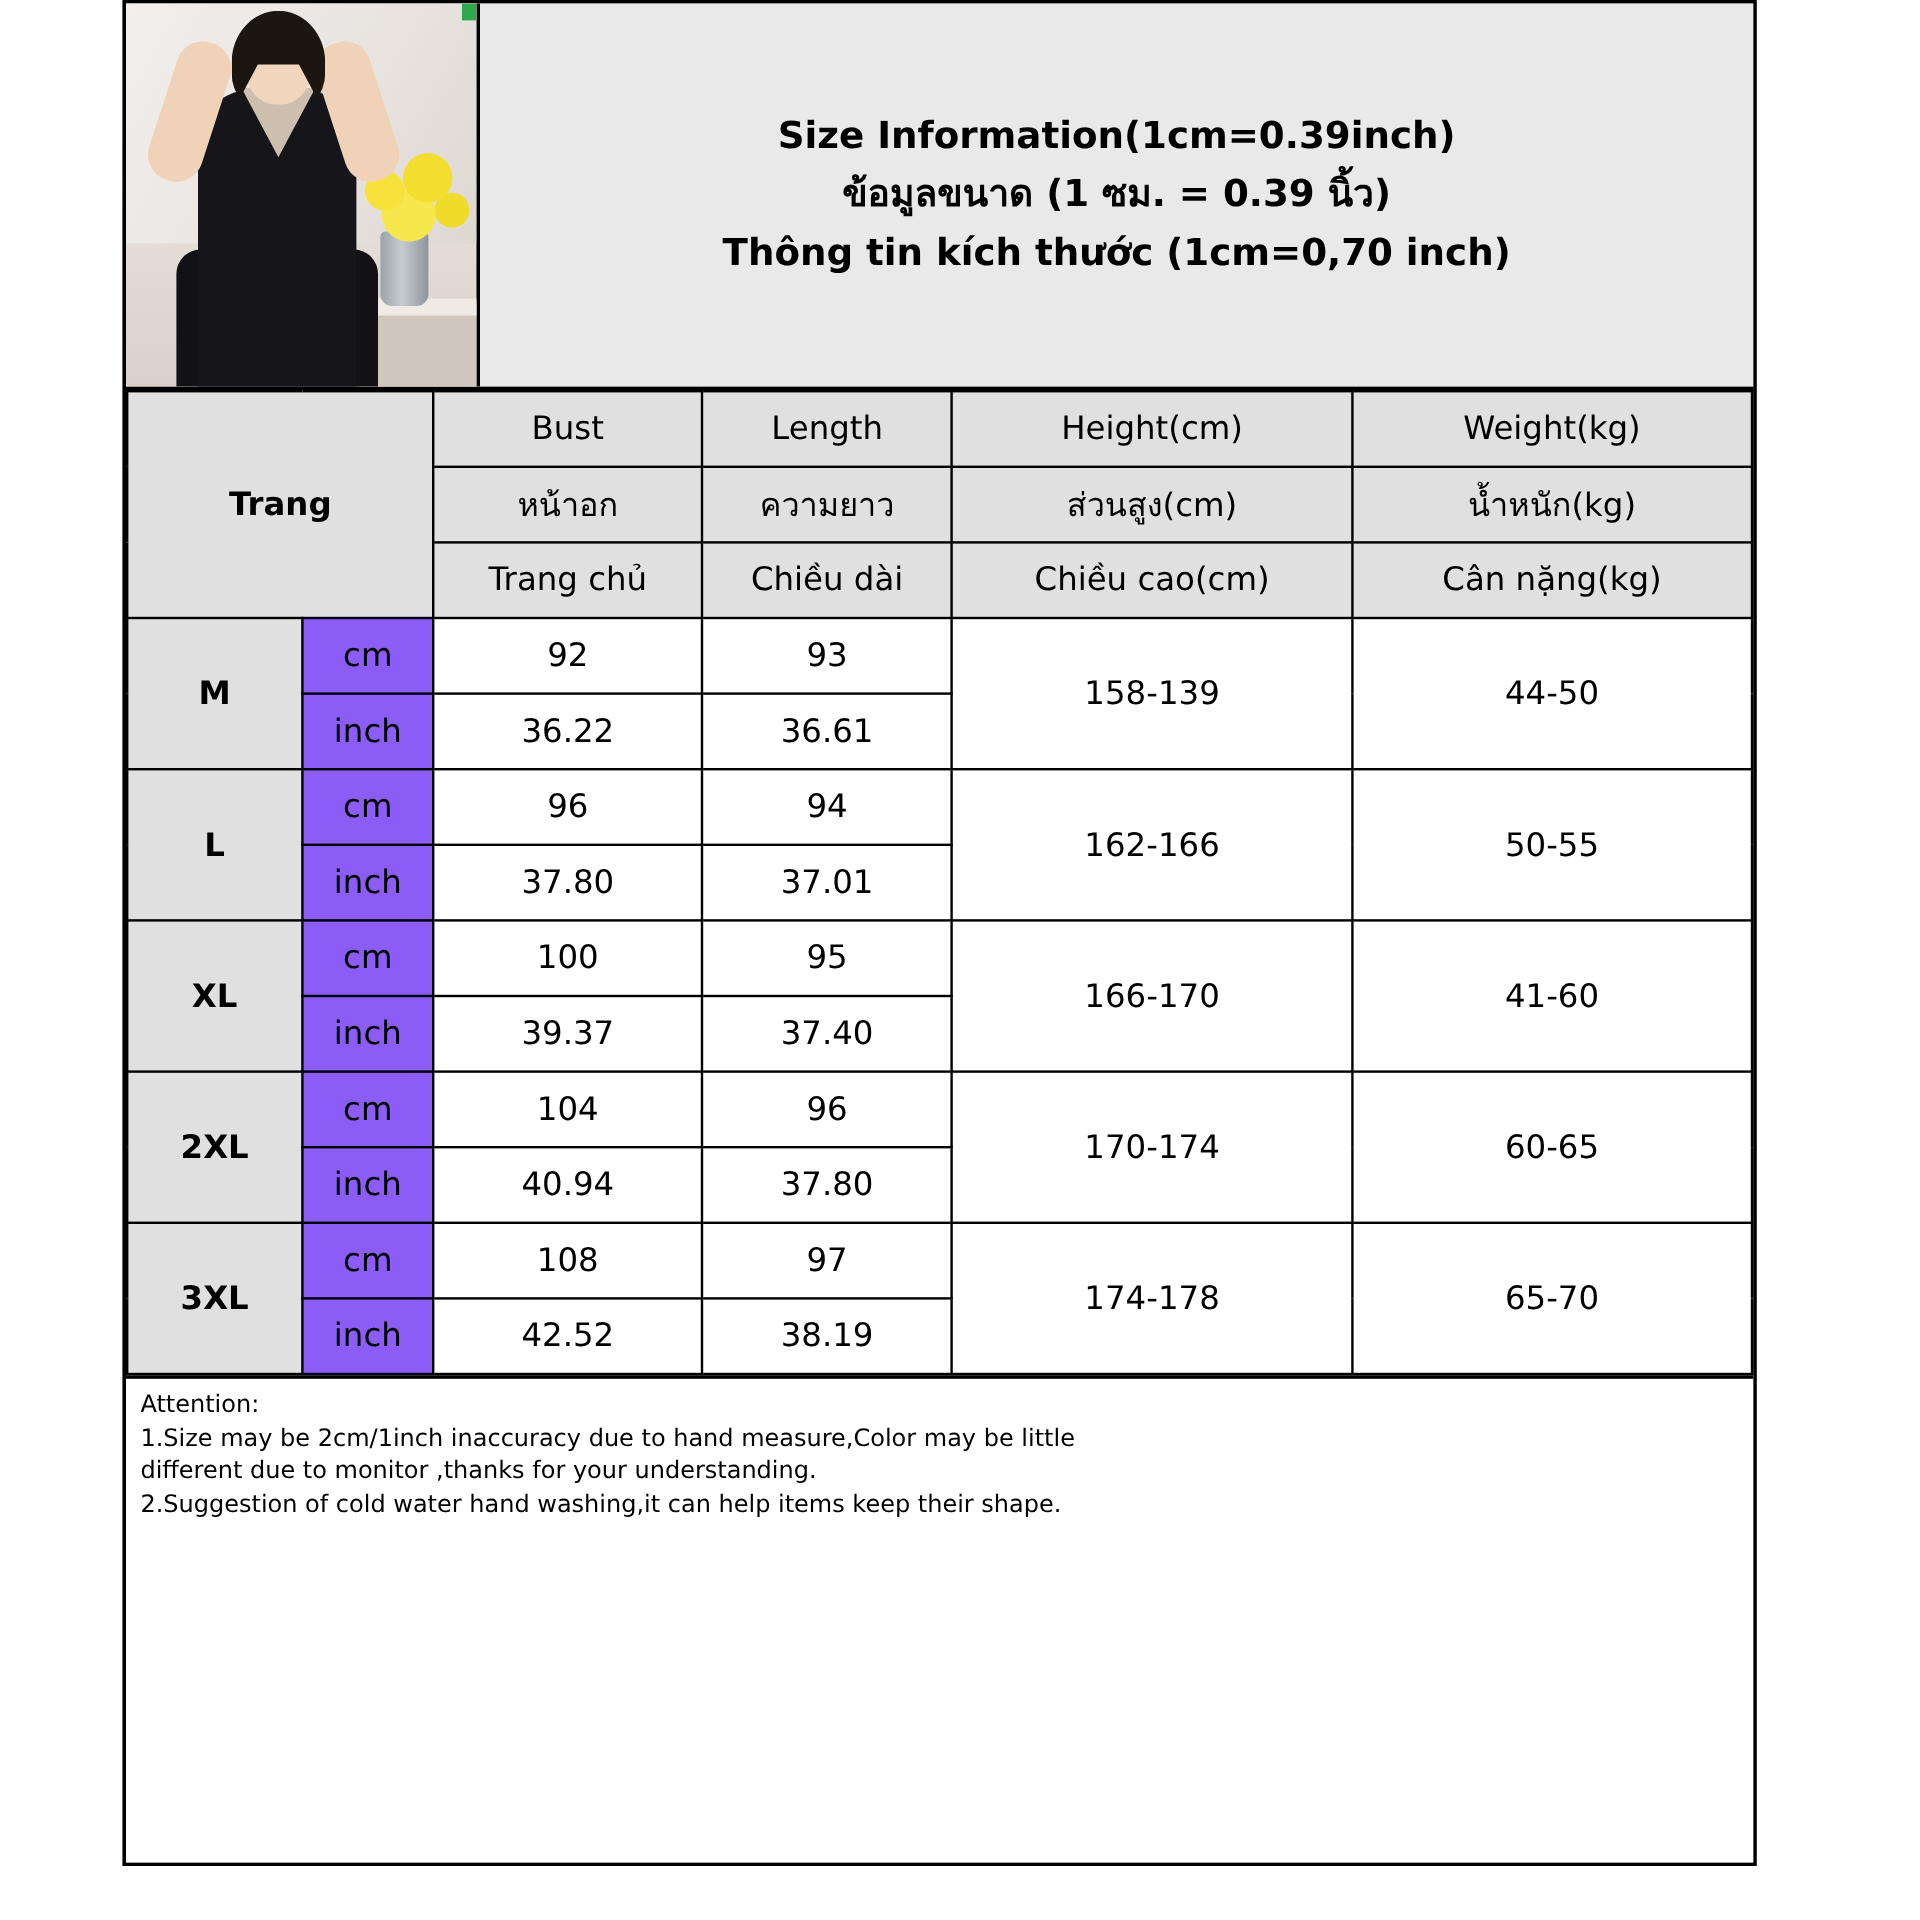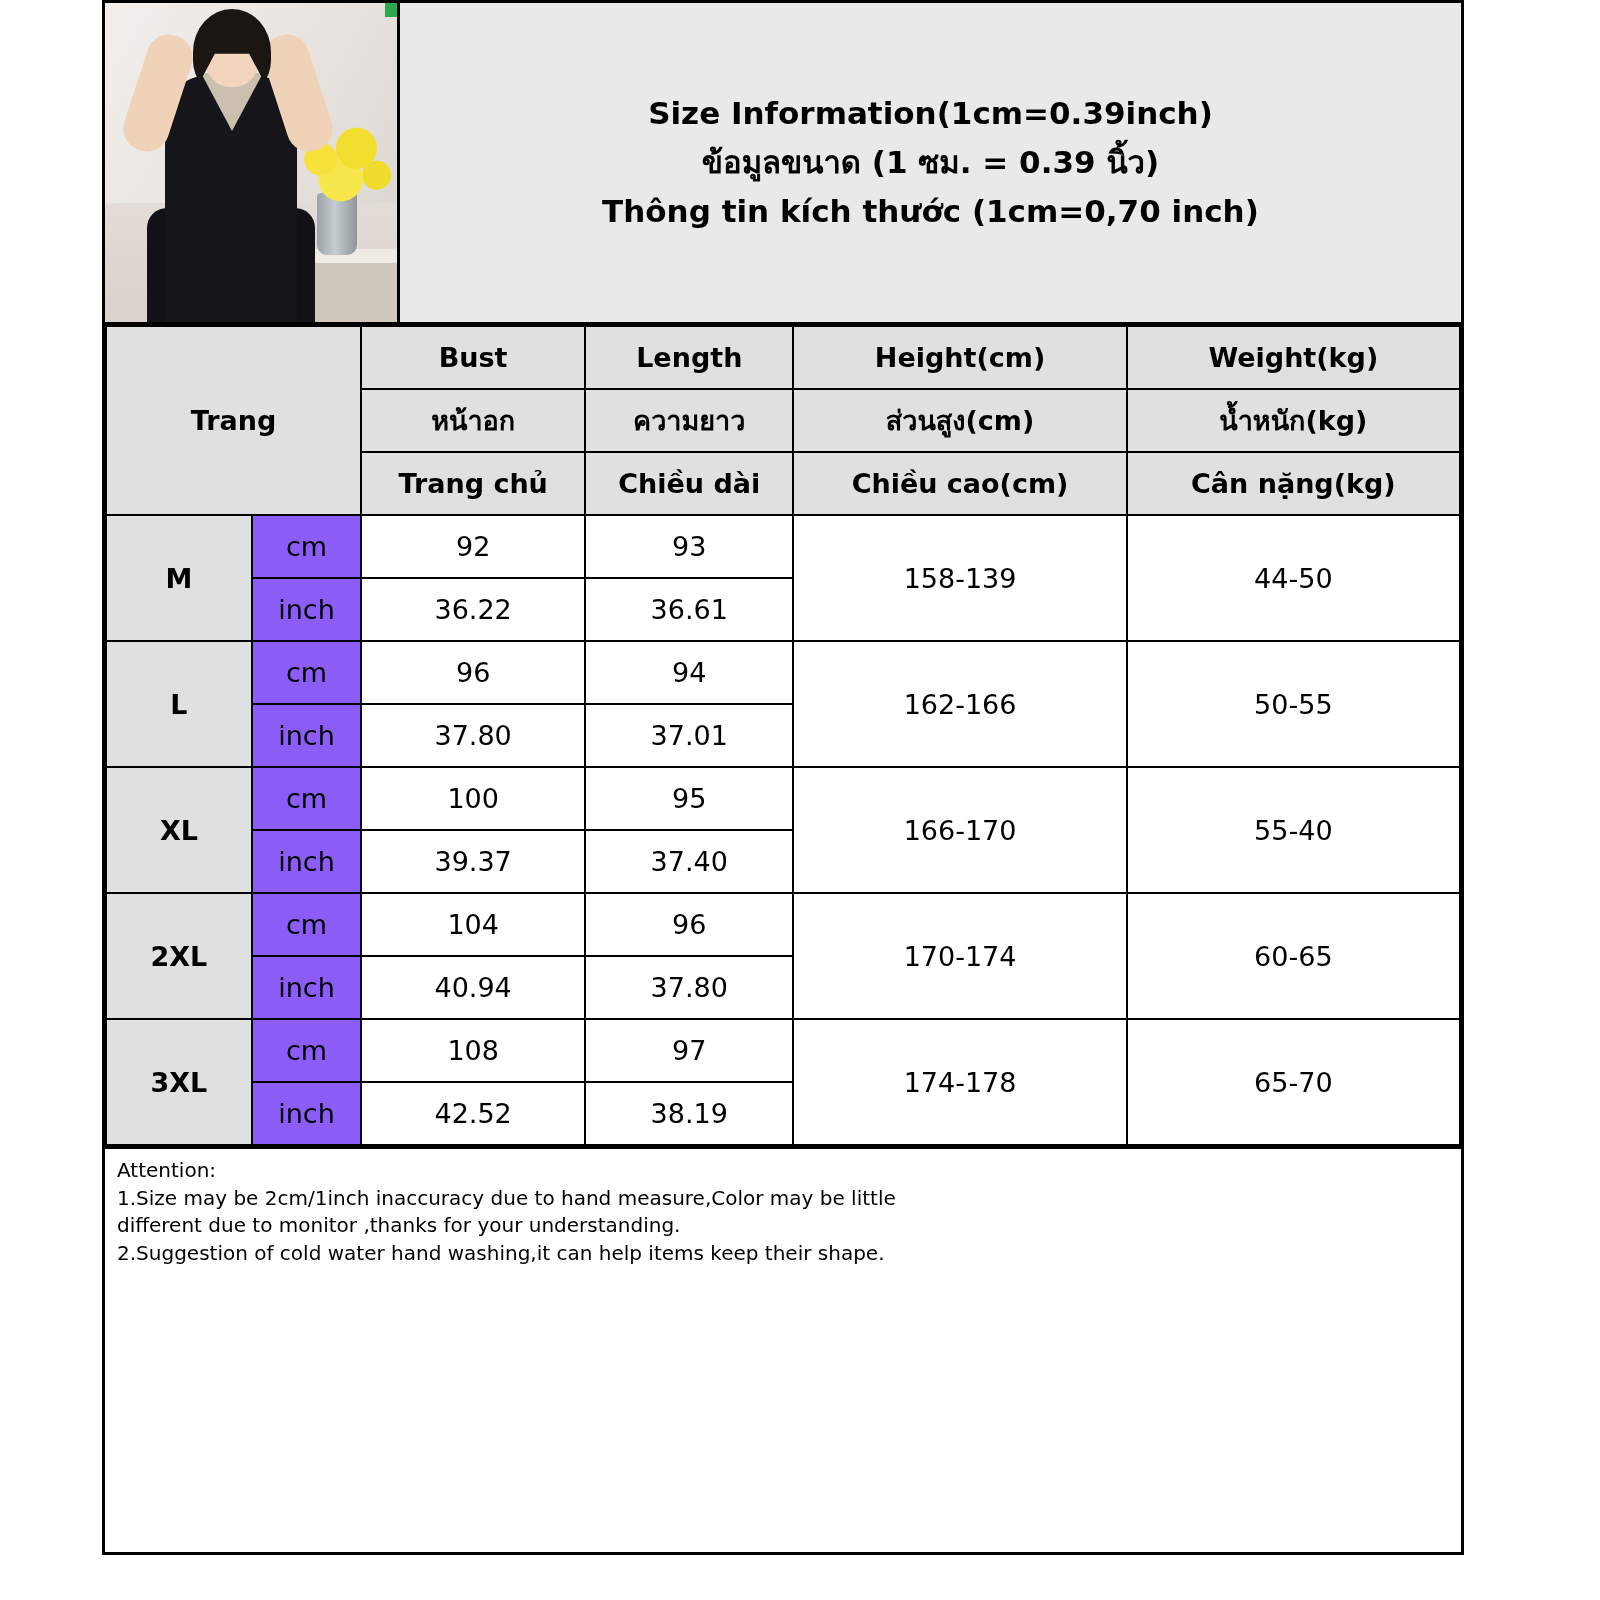--- a/index.html
+++ b/index.html
@@ -182,21 +182,21 @@
     border: 2px solid #000;
     text-align: center;
     vertical-align: middle;
     font-size: 27px;
     color: #000;
     padding: 0;
     height: 61px;
   }
   .hdr {
     background: #e0e0e0;
-    font-weight: bold;
+    font-weight: normal;
   }
   .size-word {
     background: #e0e0e0;
     font-weight: bold;
     font-size: 44px;
   }
   .unit-cell {
     background: #8b5cf6;
     font-weight: normal;
     font-size: 26px;
@@ -325,21 +325,21 @@
           <td class="valcell">37.80</td>
           <td class="valcell">37.01</td>
         </tr>
 
         <tr>
           <td class="sizename" rowspan="2">XL</td>
           <td class="unit-cell">cm</td>
           <td class="valcell">100</td>
           <td class="valcell">95</td>
           <td class="rangecell" rowspan="2">166-170</td>
-          <td class="rangecell" rowspan="2">55-40</td>
+          <td class="rangecell" rowspan="2">41-60</td>
         </tr>
         <tr>
           <td class="unit-cell">inch</td>
           <td class="valcell">39.37</td>
           <td class="valcell">37.40</td>
         </tr>
 
         <tr>
           <td class="sizename" rowspan="2">2XL</td>
           <td class="unit-cell">cm</td>

